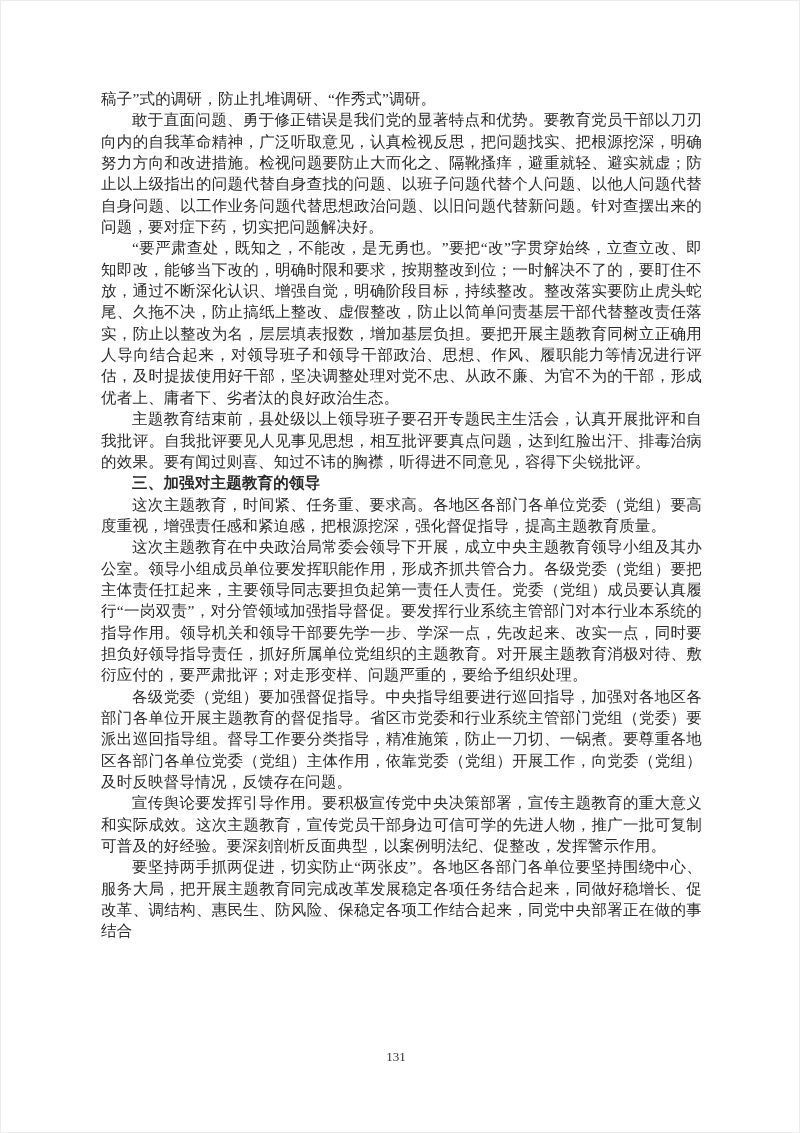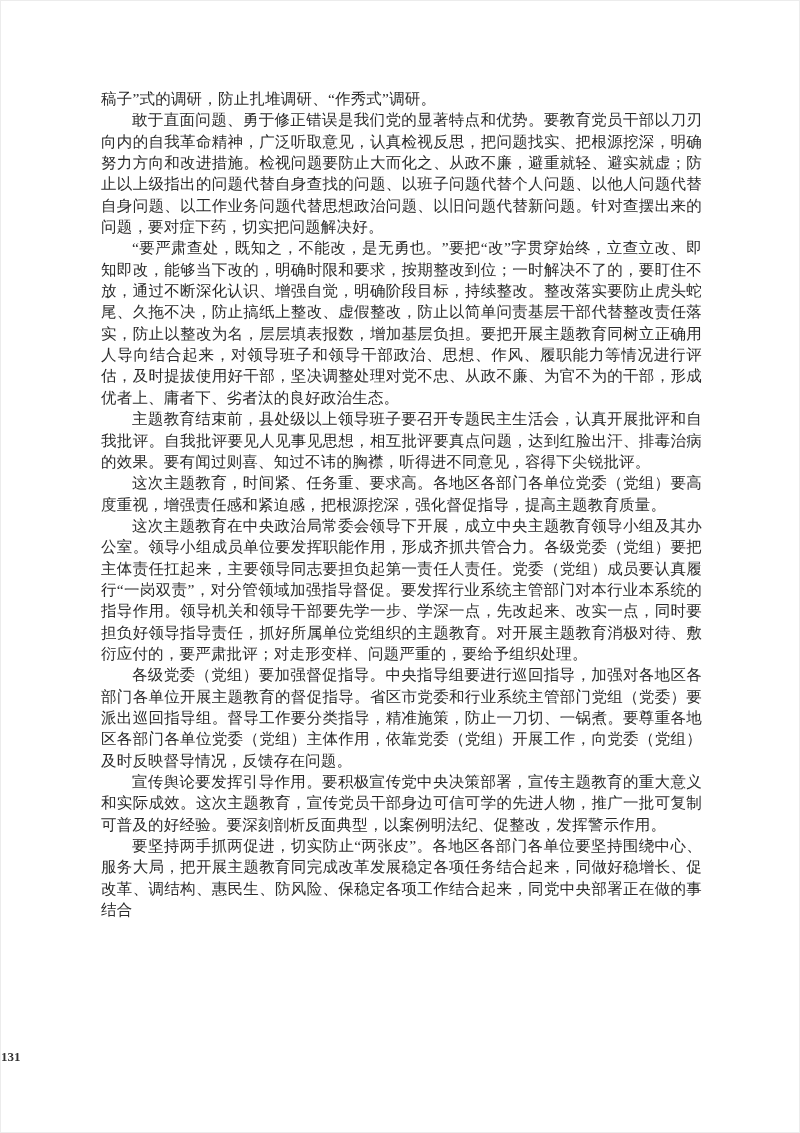--- a/index.html
+++ b/index.html
@@ -37,38 +37,38 @@
     text-indent: 0;
   }
   p.para.heading {
     font-weight: bold;
   }
   .page-footer {
     position: absolute;
     left: 0;
     right: 8px;
     top: 1046px;
-    text-align: left;
-    font-weight: bold;
+    text-align: center;
   }
   .page-number {
     font-family: "Liberation Serif", "DejaVu Serif", serif;
     font-size: 13px;
     color: #333333;
   }
 </style>
 </head>
 <body>
 
 <div class="page">
   <div class="content">
     <p class="para no-indent">稿子”式的调研，防止扎堆调研、“作秀式”调研。</p>
-    <p class="para">敢于直面问题、勇于修正错误是我们党的显著特点和优势。要教育党员干部以刀刃向内的自我革命精神，广泛听取意见，认真检视反思，把问题找实、把根源挖深，明确努力方向和改进措施。检视问题要防止大而化之、从政不廉，避重就轻、避实就虚；防止以上级指出的问题代替自身查找的问题、以班子问题代替个人问题、以他人问题代替自身问题、以工作业务问题代替思想政治问题、以旧问题代替新问题。针对查摆出来的问题，要对症下药，切实把问题解决好。</p>
+    <p class="para">敢于直面问题、勇于修正错误是我们党的显著特点和优势。要教育党员干部以刀刃向内的自我革命精神，广泛听取意见，认真检视反思，把问题找实、把根源挖深，明确努力方向和改进措施。检视问题要防止大而化之、隔靴搔痒，避重就轻、避实就虚；防止以上级指出的问题代替自身查找的问题、以班子问题代替个人问题、以他人问题代替自身问题、以工作业务问题代替思想政治问题、以旧问题代替新问题。针对查摆出来的问题，要对症下药，切实把问题解决好。</p>
     <p class="para">“要严肃查处，既知之，不能改，是无勇也。”要把“改”字贯穿始终，立查立改、即知即改，能够当下改的，明确时限和要求，按期整改到位；一时解决不了的，要盯住不放，通过不断深化认识、增强自觉，明确阶段目标，持续整改。整改落实要防止虎头蛇尾、久拖不决，防止搞纸上整改、虚假整改，防止以简单问责基层干部代替整改责任落实，防止以整改为名，层层填表报数，增加基层负担。要把开展主题教育同树立正确用人导向结合起来，对领导班子和领导干部政治、思想、作风、履职能力等情况进行评估，及时提拔使用好干部，坚决调整处理对党不忠、从政不廉、为官不为的干部，形成优者上、庸者下、劣者汰的良好政治生态。</p>
     <p class="para">主题教育结束前，县处级以上领导班子要召开专题民主生活会，认真开展批评和自我批评。自我批评要见人见事见思想，相互批评要真点问题，达到红脸出汗、排毒治病的效果。要有闻过则喜、知过不讳的胸襟，听得进不同意见，容得下尖锐批评。</p>
+    <p class="para heading">三、加强对主题教育的领导</p>
     <p class="para">这次主题教育，时间紧、任务重、要求高。各地区各部门各单位党委（党组）要高度重视，增强责任感和紧迫感，把根源挖深，强化督促指导，提高主题教育质量。</p>
     <p class="para">这次主题教育在中央政治局常委会领导下开展，成立中央主题教育领导小组及其办公室。领导小组成员单位要发挥职能作用，形成齐抓共管合力。各级党委（党组）要把主体责任扛起来，主要领导同志要担负起第一责任人责任。党委（党组）成员要认真履行“一岗双责”，对分管领域加强指导督促。要发挥行业系统主管部门对本行业本系统的指导作用。领导机关和领导干部要先学一步、学深一点，先改起来、改实一点，同时要担负好领导指导责任，抓好所属单位党组织的主题教育。对开展主题教育消极对待、敷衍应付的，要严肃批评；对走形变样、问题严重的，要给予组织处理。</p>
     <p class="para">各级党委（党组）要加强督促指导。中央指导组要进行巡回指导，加强对各地区各部门各单位开展主题教育的督促指导。省区市党委和行业系统主管部门党组（党委）要派出巡回指导组。督导工作要分类指导，精准施策，防止一刀切、一锅煮。要尊重各地区各部门各单位党委（党组）主体作用，依靠党委（党组）开展工作，向党委（党组）及时反映督导情况，反馈存在问题。</p>
     <p class="para">宣传舆论要发挥引导作用。要积极宣传党中央决策部署，宣传主题教育的重大意义和实际成效。这次主题教育，宣传党员干部身边可信可学的先进人物，推广一批可复制可普及的好经验。要深刻剖析反面典型，以案例明法纪、促整改，发挥警示作用。</p>
     <p class="para">要坚持两手抓两促进，切实防止“两张皮”。各地区各部门各单位要坚持围绕中心、服务大局，把开展主题教育同完成改革发展稳定各项任务结合起来，同做好稳增长、促改革、调结构、惠民生、防风险、保稳定各项工作结合起来，同党中央部署正在做的事结合</p>
   </div>
   <div class="page-footer">
     <span class="page-number">131</span>
   </div>
 </div>

